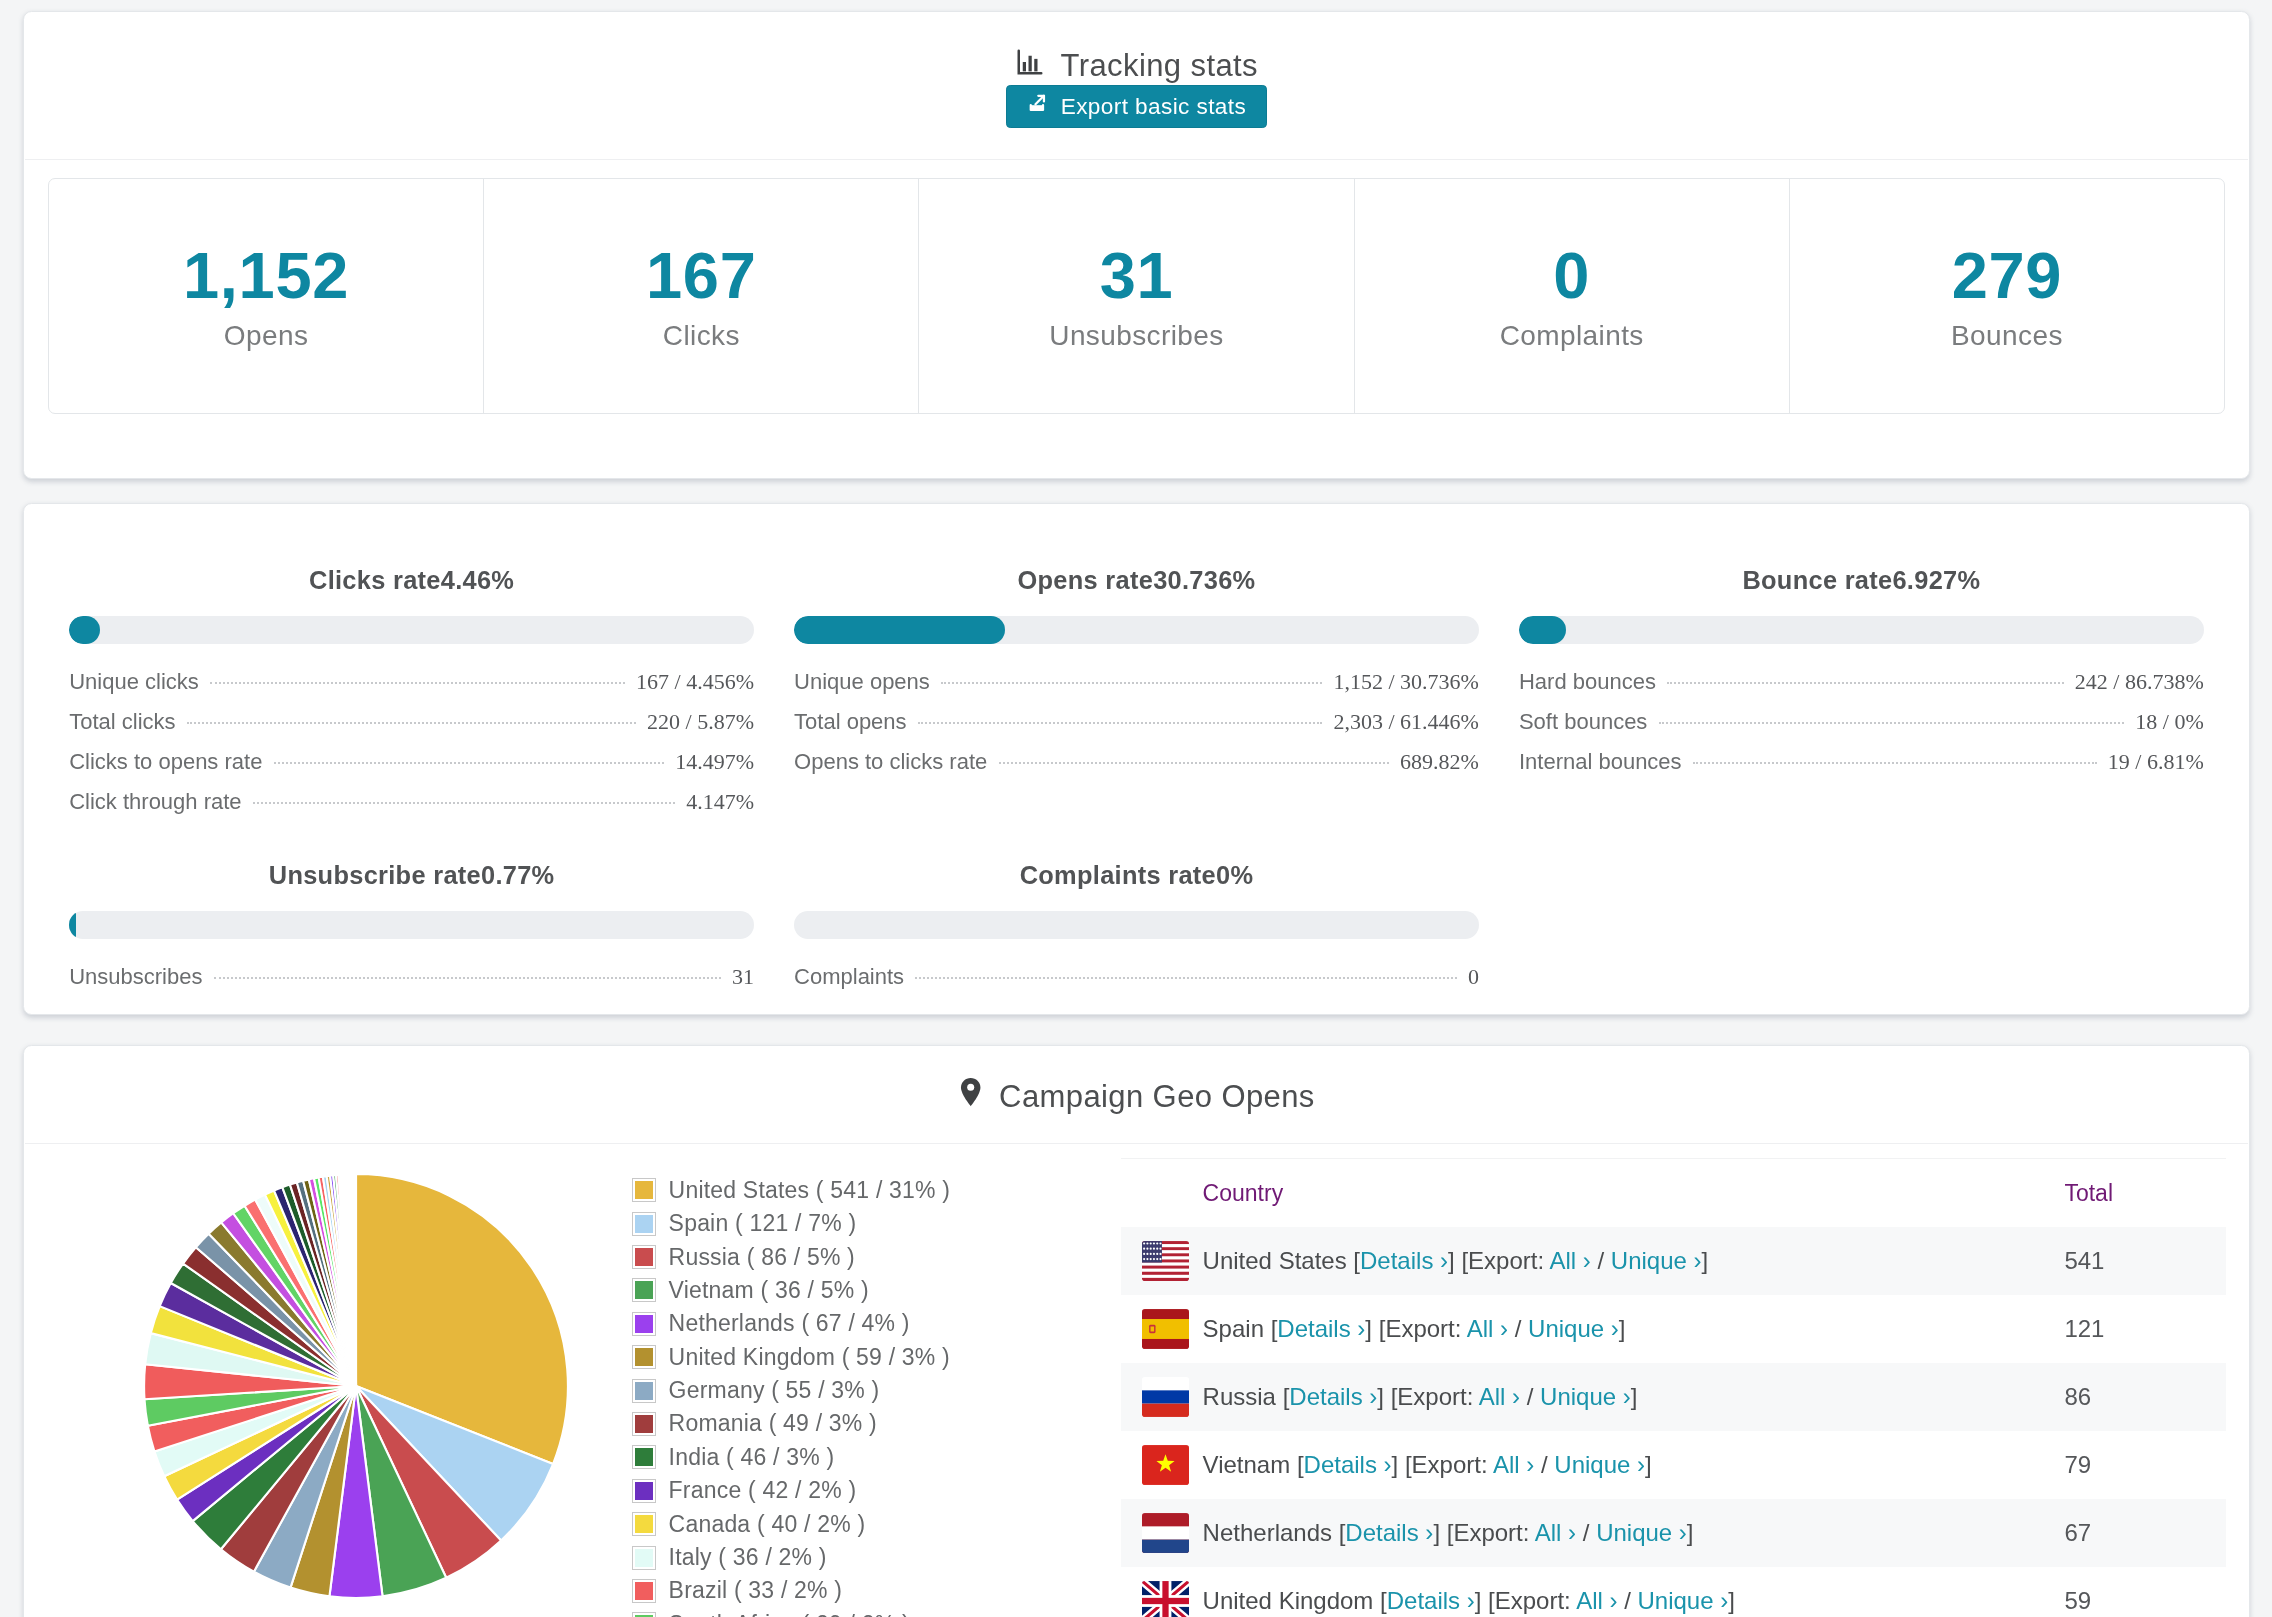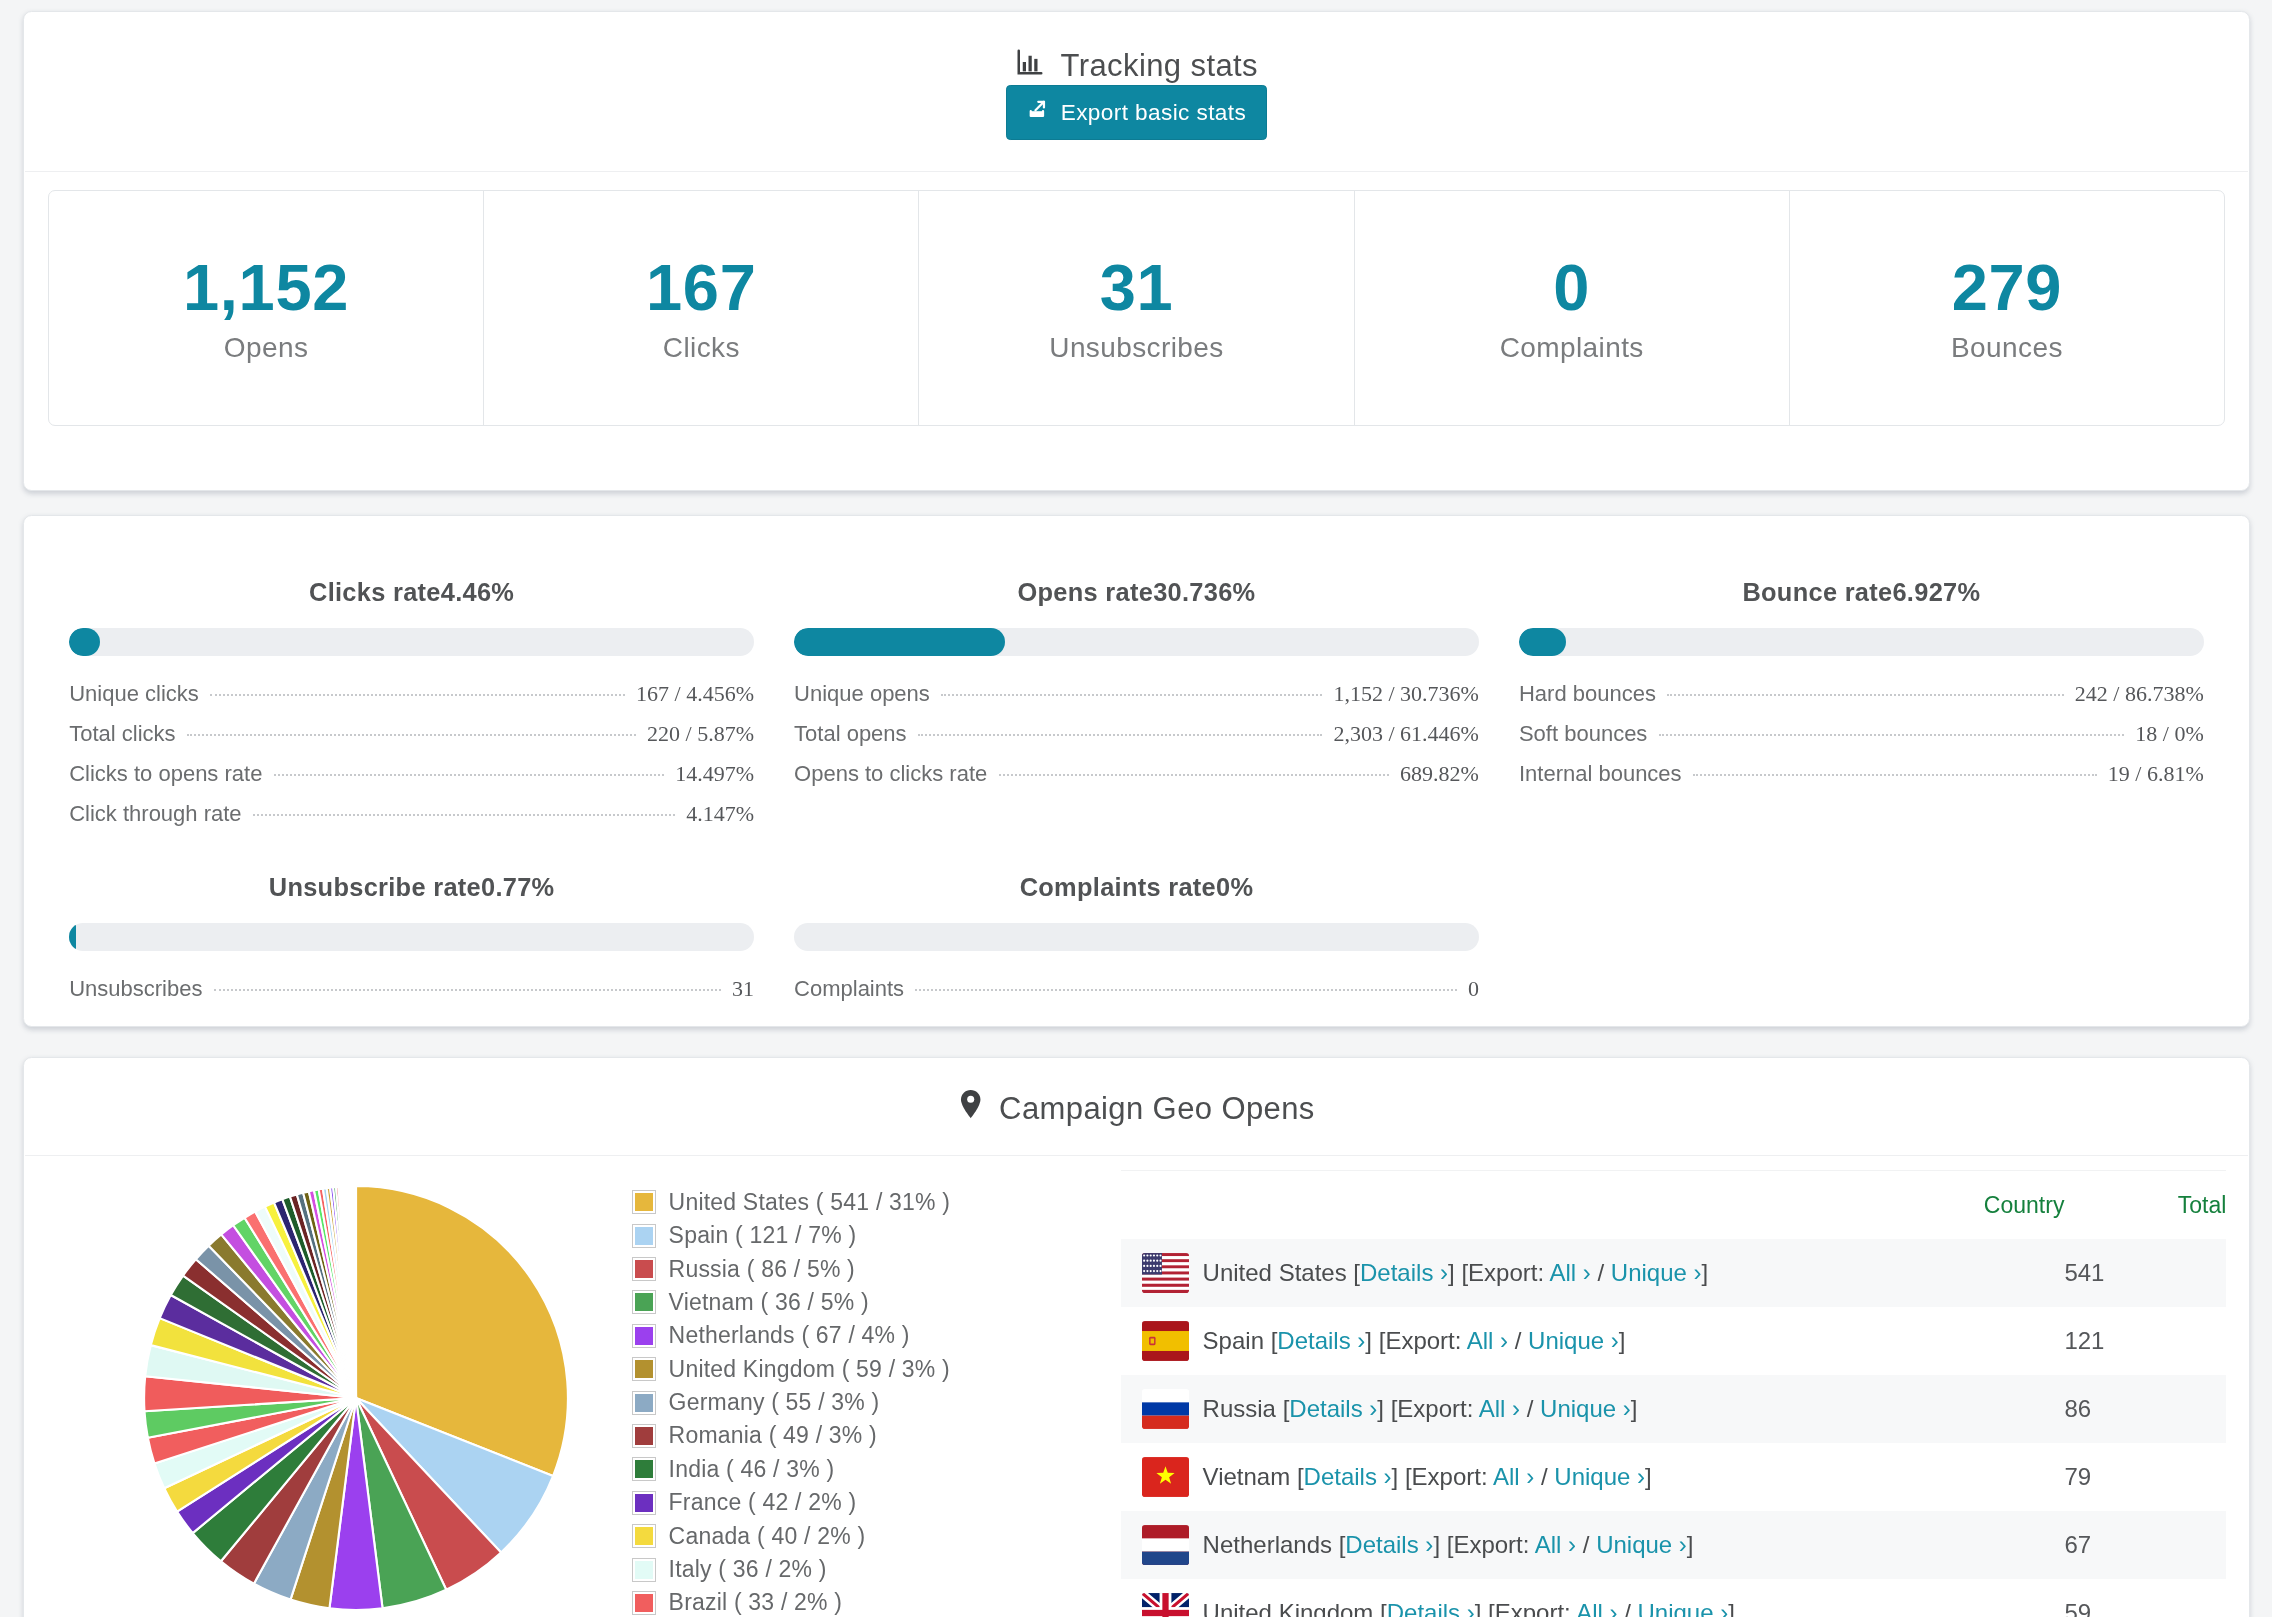--- a/index.html
+++ b/index.html
@@ -27,21 +27,21 @@
   }
   .card-title { display:flex; align-items:center; gap:15.5px; font-size:31px; color:#4c4e50; font-weight:500; letter-spacing:0.4px; }
   .card-title svg { flex:0 0 auto; }
 
   
   #card-tracking { margin-bottom:24px; }
   .export-btn {
     display:flex; align-items:center; gap:11.3px;
     background:#0e87a1; color:#fff; border:0.7px solid #0c7b93;
     font-family:inherit; font-size:22.6px; font-weight:500;
-    padding:12px 20px; border-radius:4.2px; cursor:pointer; letter-spacing:0.4px;
+    padding:6px 20px; border-radius:4.2px; cursor:pointer; letter-spacing:0.4px;
   }
   .summary-box {
     display:flex;
     margin:18.4px 24px 64px 24px;
     border:0.7px solid #e3e6e9;
     border-radius:7px;
   }
   .summary-cell {
     flex:1; text-align:center; padding:64px 0 61px 0;
     border-right:0.7px solid #e3e6e9;
@@ -75,21 +75,21 @@
     width:22px; height:22px; flex:0 0 auto;
     border:2.8px solid #fff; outline:0.7px solid #c8c8c8;
   }
   .legend .ltext { margin-left:14px; font-size:23px; color:#66686a; letter-spacing:0.2px; }
 
   .geo-table-wrap { flex:1; margin-left:65px; }
   table.geo-table { width:100%; border-collapse:collapse; table-layout:fixed; }
   table.geo-table col.c-country { width:auto; }
   table.geo-table col.c-total { width:162px; }
   table.geo-table thead th {
-    font-size:23px; font-weight:400; color:#15803d; text-align:right;
+    font-size:23px; font-weight:400; color:#701a75; text-align:left;
     height:68px; border-top:1.4px solid #f1f2f3;
   }
   th.th-country { padding-left:82px; }
   tbody tr:nth-child(odd) { background:#f7f8f9; }
   td { padding:0; vertical-align:middle; }
   .country-cell { display:flex; align-items:center; height:68px; padding-left:21px; }
   .flagbox { width:47px; height:40px; border-radius:2.8px; overflow:hidden; flex:0 0 auto; }
   .flagbox svg { display:block; }
   .country-text { margin-left:14px; font-size:24px; color:#4a4c4e; white-space:nowrap;text-align:center; }
   .country-text .dim { color:#4a4c4e; }

